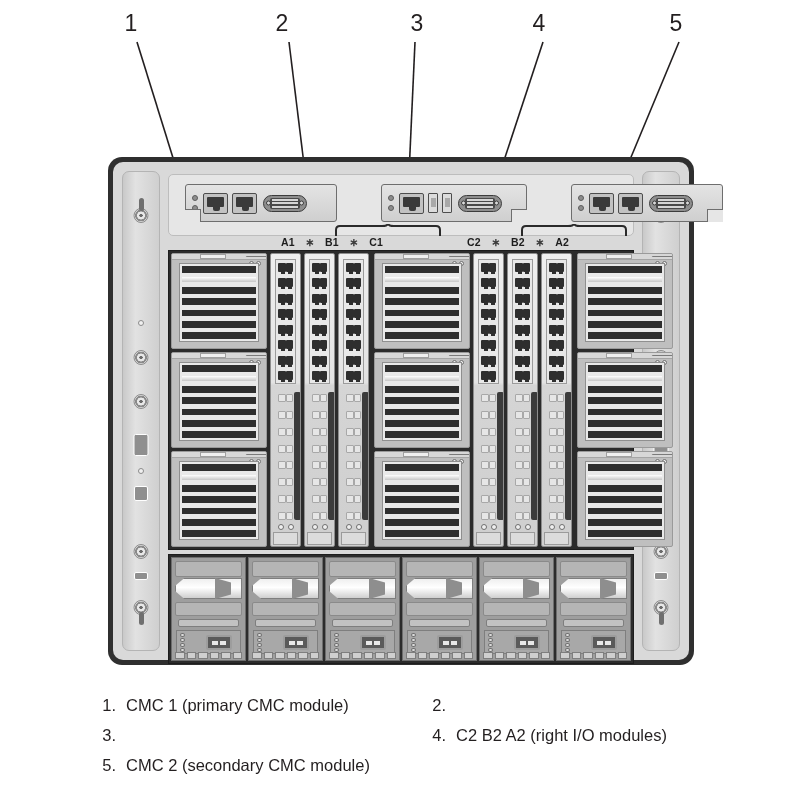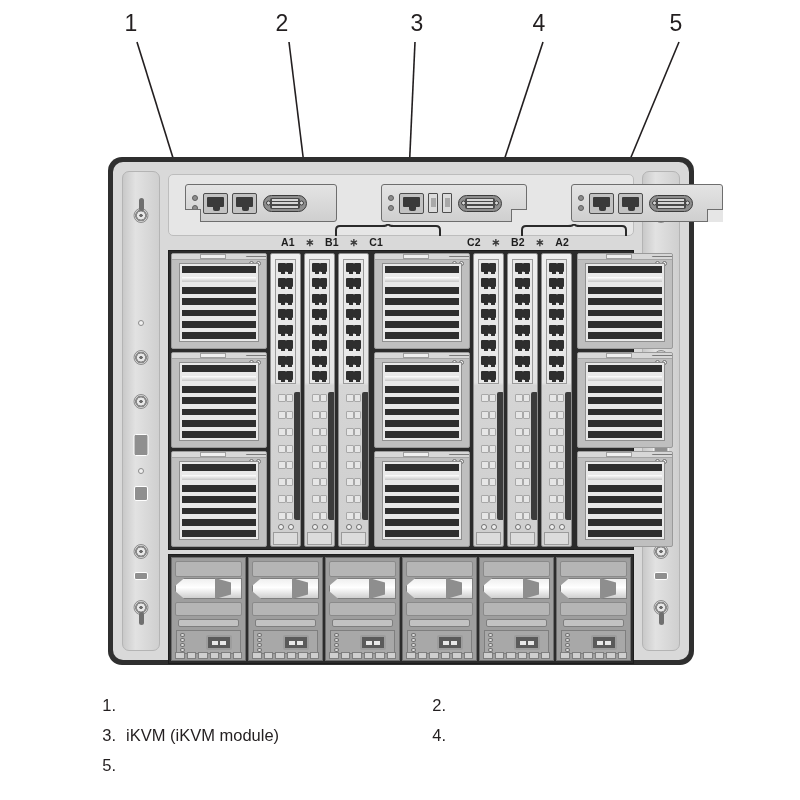--- a/index.html
+++ b/index.html
@@ -1153,34 +1153,36 @@
           </div>
       </div>
 
     </div>
   </div>
 
   <div class="legend">
     <div class="row">
       <div class="cell c-left">
         <span class="num">1.</span>
+        <span class="txt">CMC 1 (primary CMC module)</span>
       </div>
       <div class="cell">
         <span class="num">2.</span>
       </div>
     </div>
     <div class="row">
       <div class="cell c-left">
         <span class="num">3.</span>
-        <span class="txt">iKVM (iKVM module)</span>
       </div>
       <div class="cell">
         <span class="num">4.</span>
+        <span class="txt">C2 B2 A2 (right I/O modules)</span>
       </div>
     </div>
     <div class="row">
       <div class="cell c-left">
         <span class="num">5.</span>
+        <span class="txt">CMC 2 (secondary CMC module)</span>
       </div>
     </div>
   </div>
 
 </div>
 
 </body></html>

